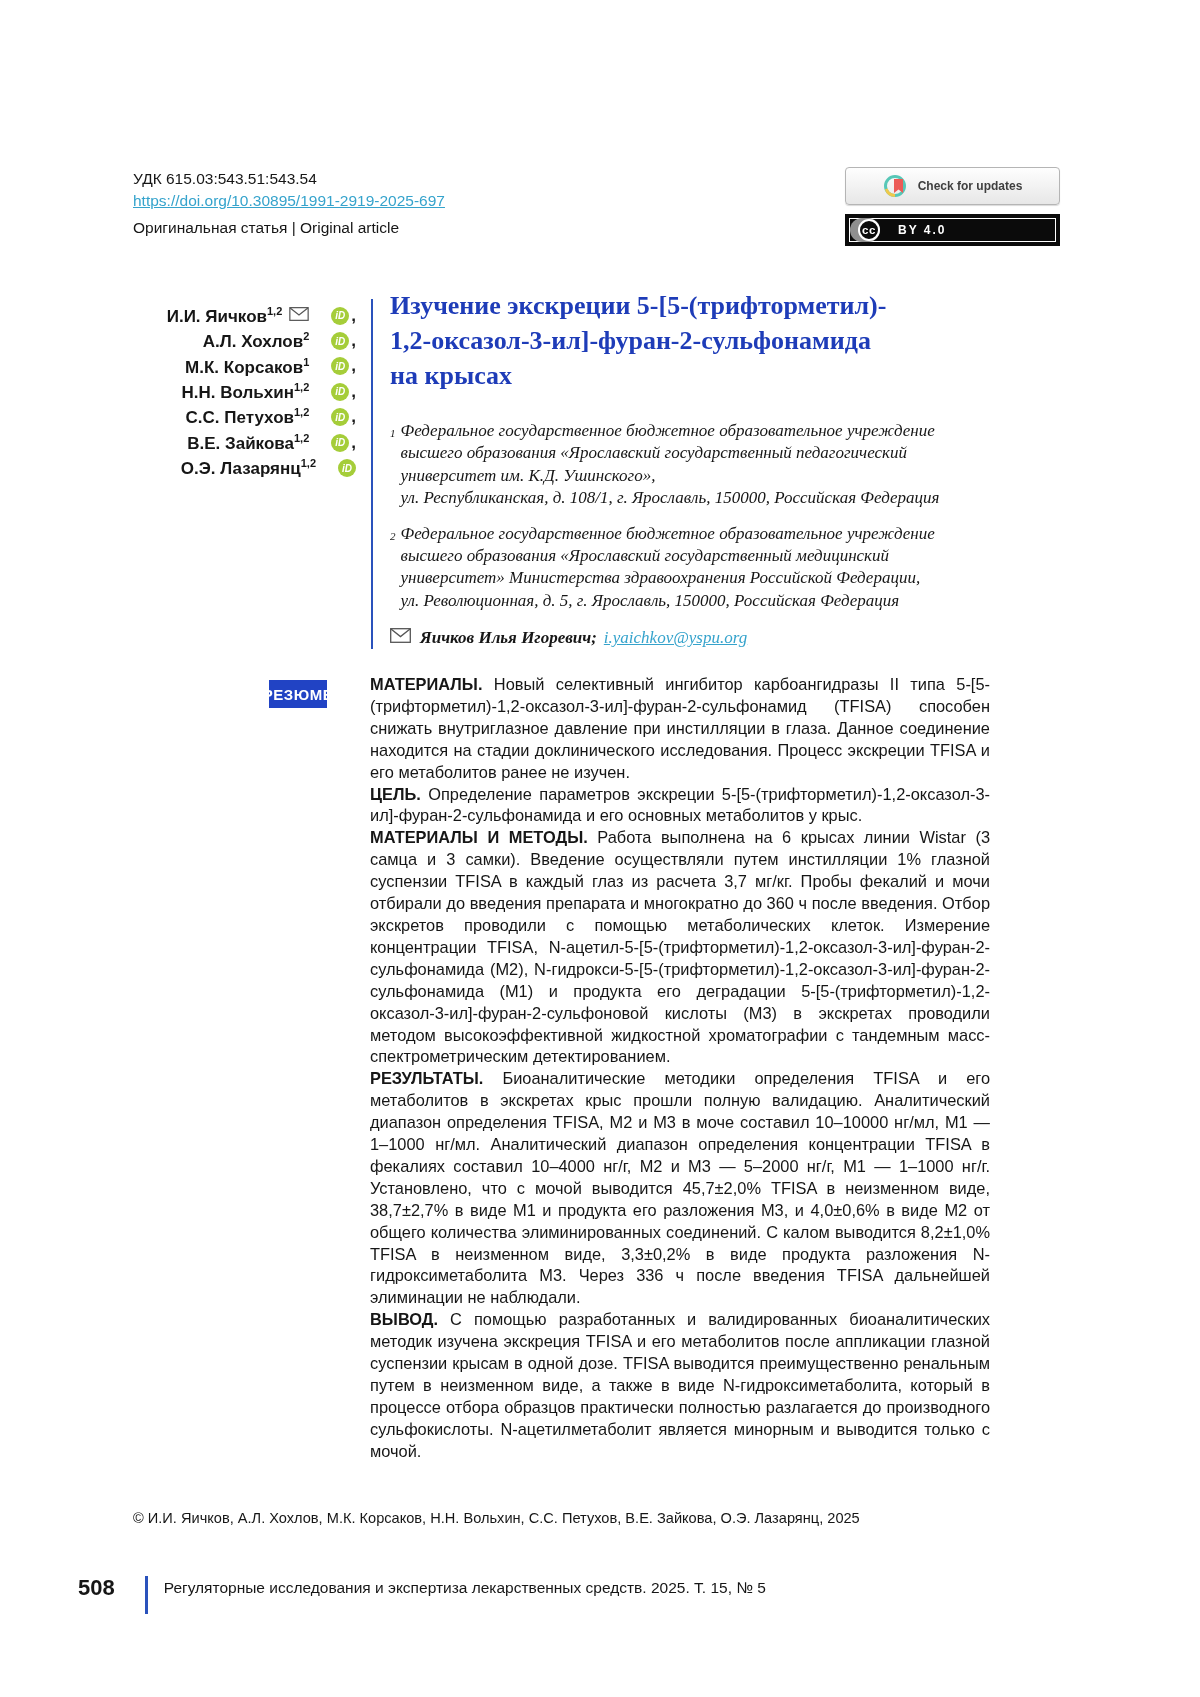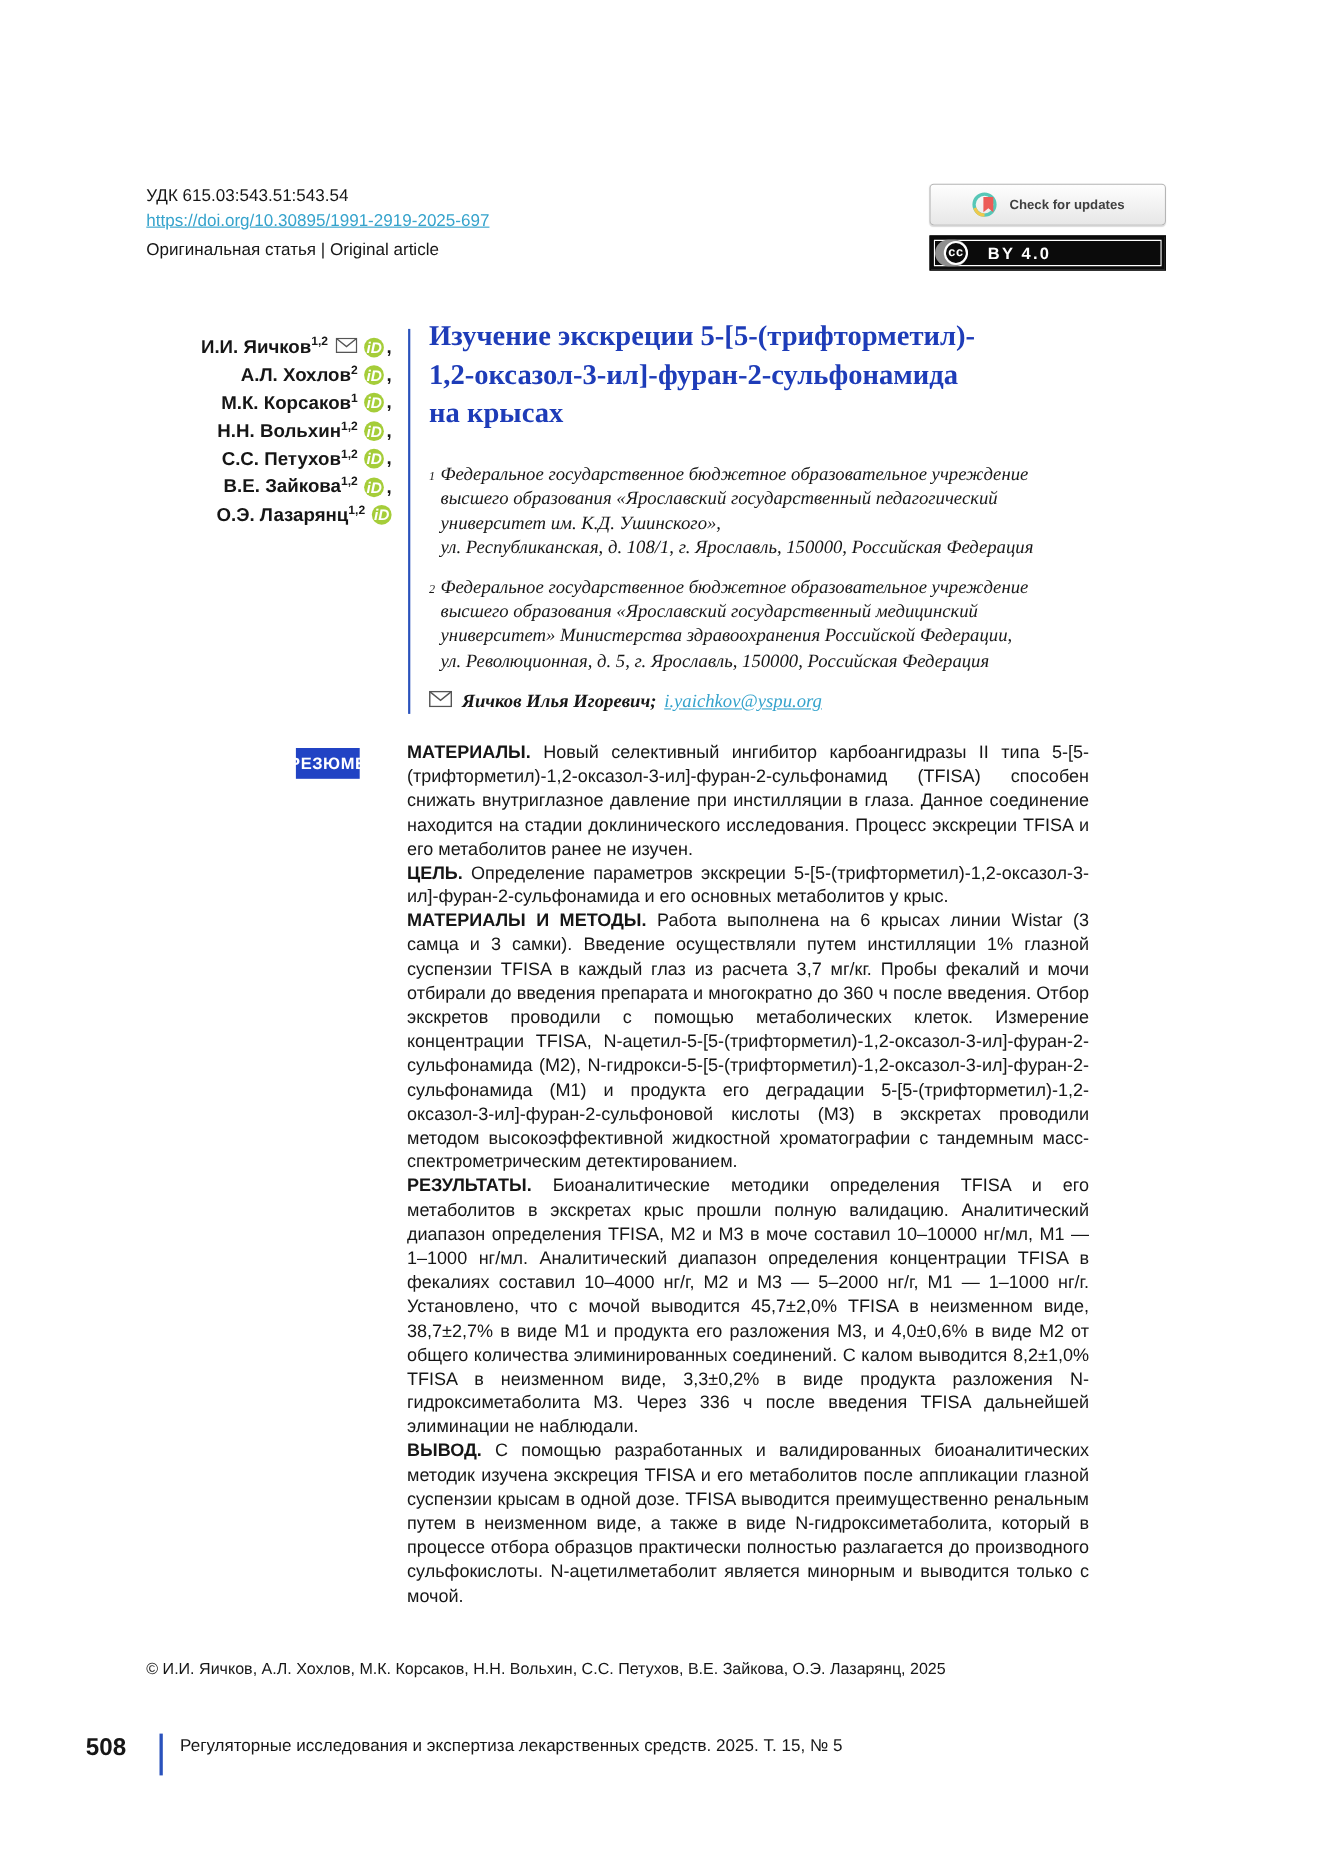--- a/index.html
+++ b/index.html
@@ -39,32 +39,32 @@
     display:flex;align-items:center;gap:12px;padding-left:10px;cursor:pointer;
     position:relative;overflow:hidden;
   }
   .cc-wrap{position:relative;width:30px;height:24px;flex:0 0 auto;}
   .cc-gray{position:absolute;left:-6px;top:0px;width:30px;height:24px;border-radius:12px;background:#8f8f8f;}
   .cc-circle{
     position:absolute;left:2px;top:1px;width:18px;height:18px;border:2px solid #fff;border-radius:50%;
     background:#0b0b0b;color:#fff;font-weight:700;font-size:11.5px;line-height:18px;text-align:center;
     letter-spacing:.5px;
   }
-  .cc-text{color:#fff;font-weight:700;font-size:15px;letter-spacing:2px;}
+  .cc-text{color:#fff;font-weight:700;font-size:12px;letter-spacing:2px;}
   
   .authors{position:absolute;left:60px;top:303px;width:296px;}
   .author-row{
     display:flex;justify-content:flex-end;align-items:center;
     height:25.4px;font-size:17px;font-weight:700;white-space:nowrap;
   }
   .author-row sup{font-size:11px;vertical-align:super;font-weight:700;}
   .env-icon{margin-left:7px;display:inline-block;}
   .orcid{
-    margin-left:6px;width:18px;height:18px;border-radius:50%;background:var(--orcid-green);
-    color:#fff;font-size:14px;font-weight:700;font-style:italic;
+    margin-left:22px;width:18px;height:18px;border-radius:50%;background:var(--orcid-green);
+    color:#fff;font-size:10px;font-weight:700;font-style:italic;
     display:inline-flex;align-items:center;justify-content:center;flex:0 0 auto;
   }
   .a-comma{margin-left:2px;}
   
   .vrule{position:absolute;left:371px;top:299px;width:2px;height:350px;background:var(--rule-blue);}
   
   .main-col{position:absolute;left:390px;top:288px;width:612px;}
   .title{
     margin:0 0 27px 0;font-family:"Liberation Serif",serif;font-weight:700;
     color:var(--accent-blue);font-size:26px;line-height:35px;white-space:pre-line;

